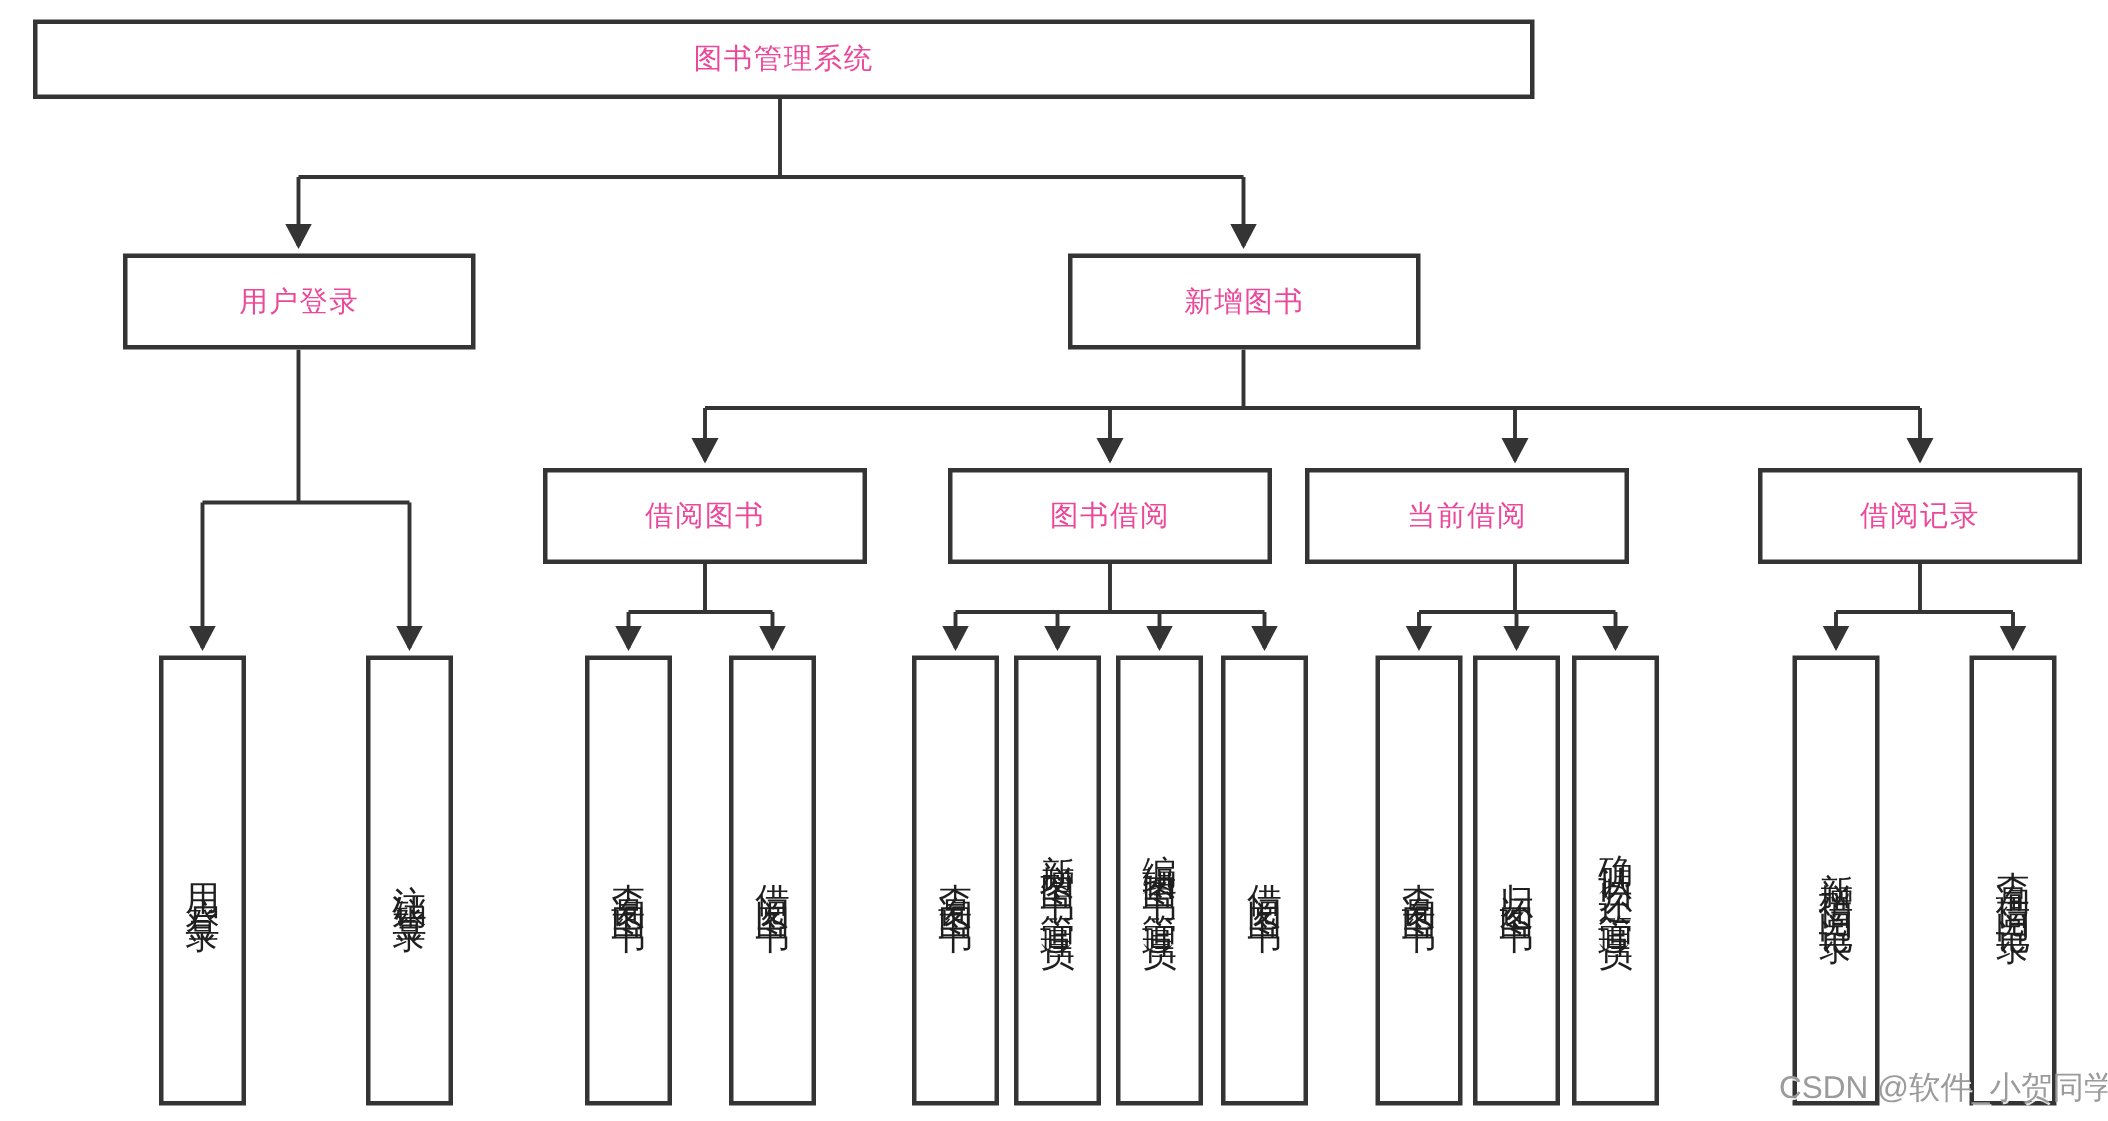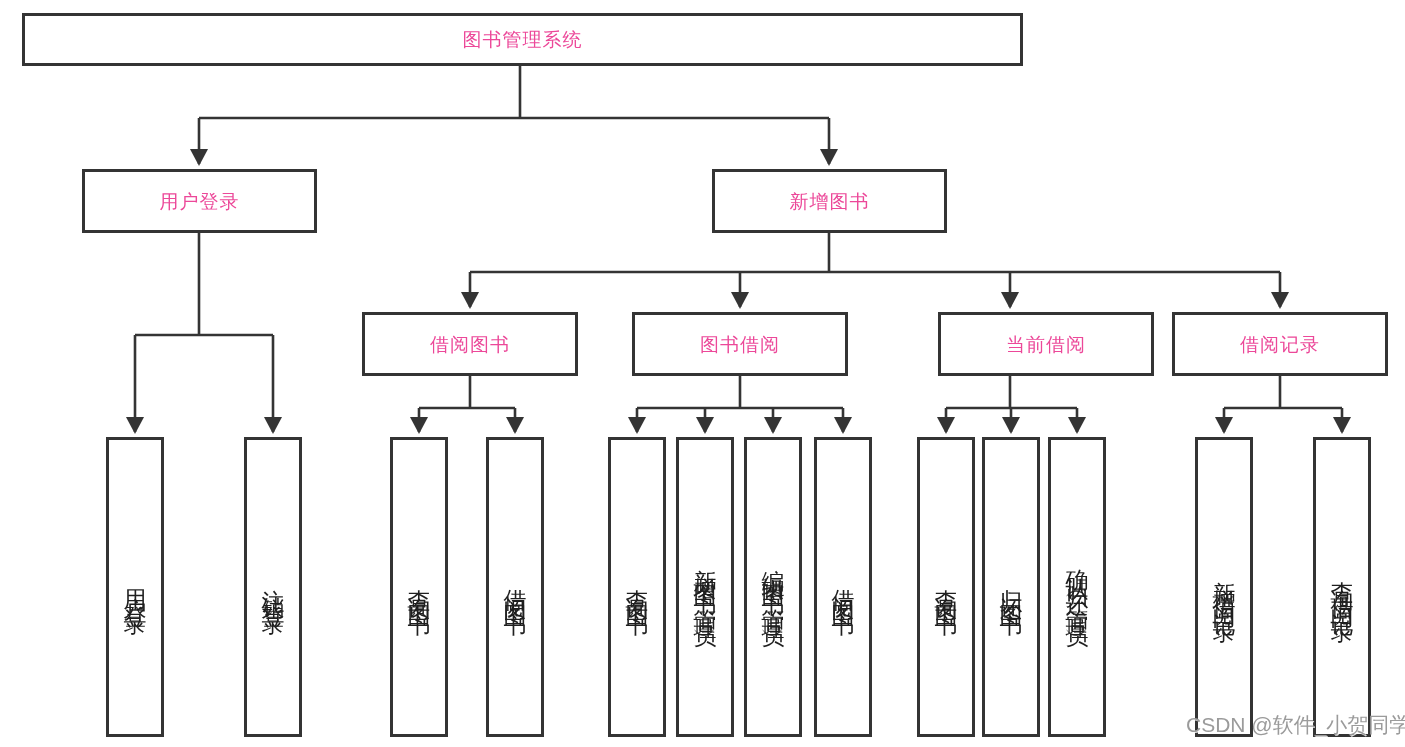--- a/index.html
+++ b/index.html
@@ -26,21 +26,21 @@
   }
   
   .n-root{left:22px;top:13px;width:1001px;height:53px;}
   
   .n-user-login{left:82px;top:169px;width:235px;height:64px;}
   .n-book-mgmt{left:712px;top:169px;width:235px;height:64px;}
   
   .l3{top:312px;width:216px;height:64px;}
   .n-recommend{left:362px;}
   .n-borrowing{left:632px;}
-  .n-current{left:938px;justify-content:center;}
+  .n-current{left:870px;justify-content:center;}
   .n-records{left:1172px;}
   
   .leaf{top:437px;width:58px;height:300px;}
   .lf-a1{left:106px;} .lf-a2{left:244px;}
   .lf-b1{left:390px;} .lf-b2{left:486px;}
   .lf-c1{left:608px;} .lf-c2{left:676px;} .lf-c3{left:744px;} .lf-c4{left:814px;}
   .lf-d1{left:917px;} .lf-d2{left:982px;} .lf-d3{left:1048px;}
   .lf-e1{left:1195px;} .lf-e2{left:1313px;}
   .watermark{
     position:absolute;left:1186px;top:711px;z-index:3;

